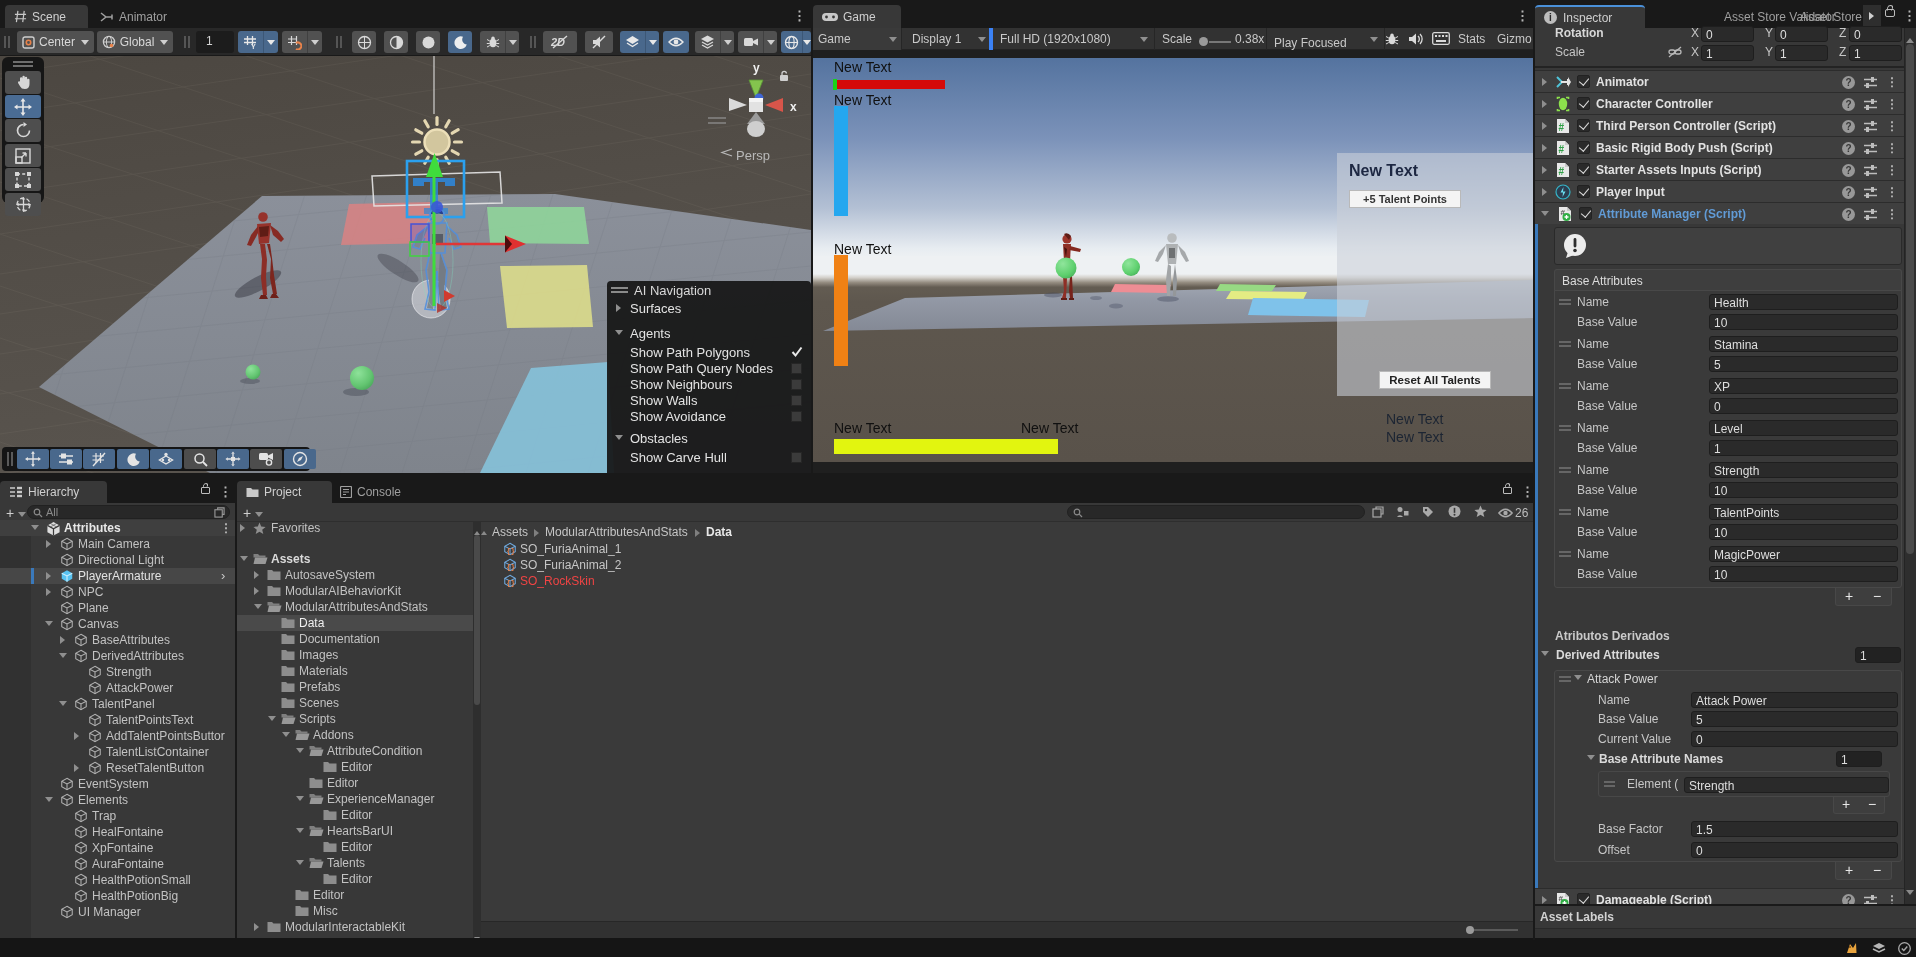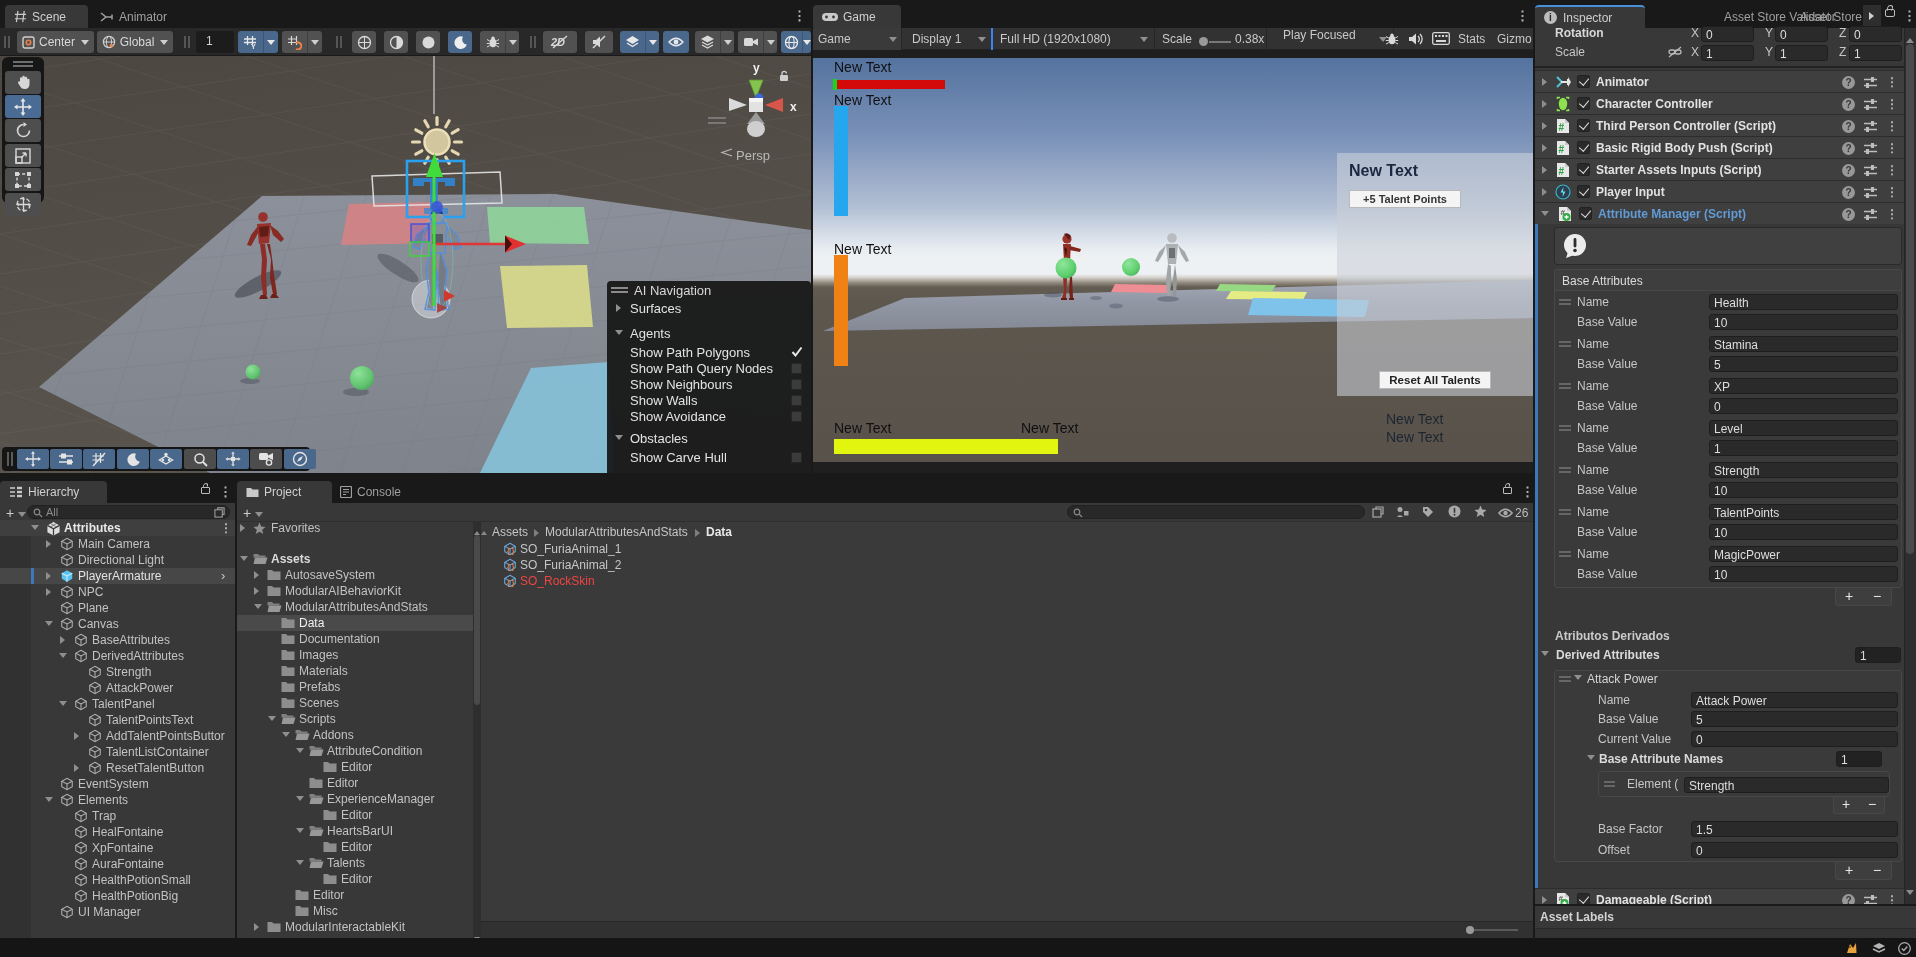--- a/index.html
+++ b/index.html
@@ -530,35 +530,35 @@
       <svg width="16" height="16" viewBox="0 0 16 16">
         <circle cx="8" cy="8" r="6.5" fill="none" stroke="#e4e4e4" stroke-width="1.4"></circle>
         <path d="M11 5 L9 9 L5 11 L7 7 Z" fill="#e4e4e4"></path>
       </svg>
     </div>
 <div class="abs" style="left:813px;top:28px;width:720px;height:22px;background:#323232;border-bottom:1px solid #232323;"></div>
 <div class="abs" style="left:813px;top:28px;width:89px;height:22px;background:#3a3a3a;border-right:1px solid #262626;display:flex;align-items:center;color:#c9c9c9;">
       <span style="margin-left:5px;">Game</span>
       <span class="arr arr-d" style="position:absolute;left:76px;top:9px;"></span>
     </div>
-    <div class="abs" style="left:905px;top:28px;width:88px;height:22px;border-right:2px solid #3b82f6;display:flex;align-items:center;color:#c9c9c9;">
+    <div class="abs" style="left:905px;top:28px;width:88px;height:22px;border-right:4px solid #3b82f6;display:flex;align-items:center;color:#c9c9c9;">
       <span style="margin-left:7px;">Display 1</span>
       <span class="arr arr-d" style="position:absolute;left:73px;top:9px;"></span>
     </div>
     <div class="abs" style="left:993px;top:28px;width:162px;height:22px;border-right:1px solid #262626;display:flex;align-items:center;color:#c9c9c9;">
       <span style="margin-left:7px;">Full HD (1920x1080)</span>
       <span class="arr arr-d" style="position:absolute;left:147px;top:9px;"></span>
     </div>
     <div class="abs" style="left:1155px;top:28px;width:112px;height:22px;border-right:1px solid #262626;color:#c9c9c9;">
       <span style="position:absolute;left:7px;top:4px;">Scale</span>
       <span style="position:absolute;left:44px;top:9px;width:9px;height:9px;border-radius:50%;background:#999;"></span>
       <span style="position:absolute;left:54px;top:13px;width:22px;height:1.5px;background:#777;"></span>
       <span style="position:absolute;left:80px;top:4px;">0.38x</span>
     </div>
-    <div class="abs" style="left:1267px;top:28px;width:118px;height:22px;border-right:1px solid #262626;display:flex;align-items:flex-start;color:#c9c9c9;margin-left:9px;">
+    <div class="abs" style="left:1267px;top:28px;width:118px;height:22px;border-right:1px solid #262626;display:flex;align-items:flex-end;color:#c9c9c9;">
       <span style="margin-left:7px;">Play Focused</span>
       <span class="arr arr-d" style="position:absolute;left:103px;top:9px;"></span>
     </div>
     <div class="abs" style="left:1385px;top:32px;width:16px;height:14px;"><svg width="14" height="14" viewBox="0 0 14 14">
         <ellipse cx="7" cy="8" rx="3.4" ry="4.2" fill="#d9d9d9"></ellipse>
         <circle cx="7" cy="3.4" r="1.8" fill="#d9d9d9"></circle>
         <g stroke="#d9d9d9" stroke-width="1">
           <path d="M3.8 6 L1 4.5 M3.8 8.5 H0.8 M3.8 10.5 L1 12 M10.2 6 L13 4.5 M10.2 8.5 H13.2 M10.2 10.5 L13 12"></path>
         </g>
       </svg></div>

